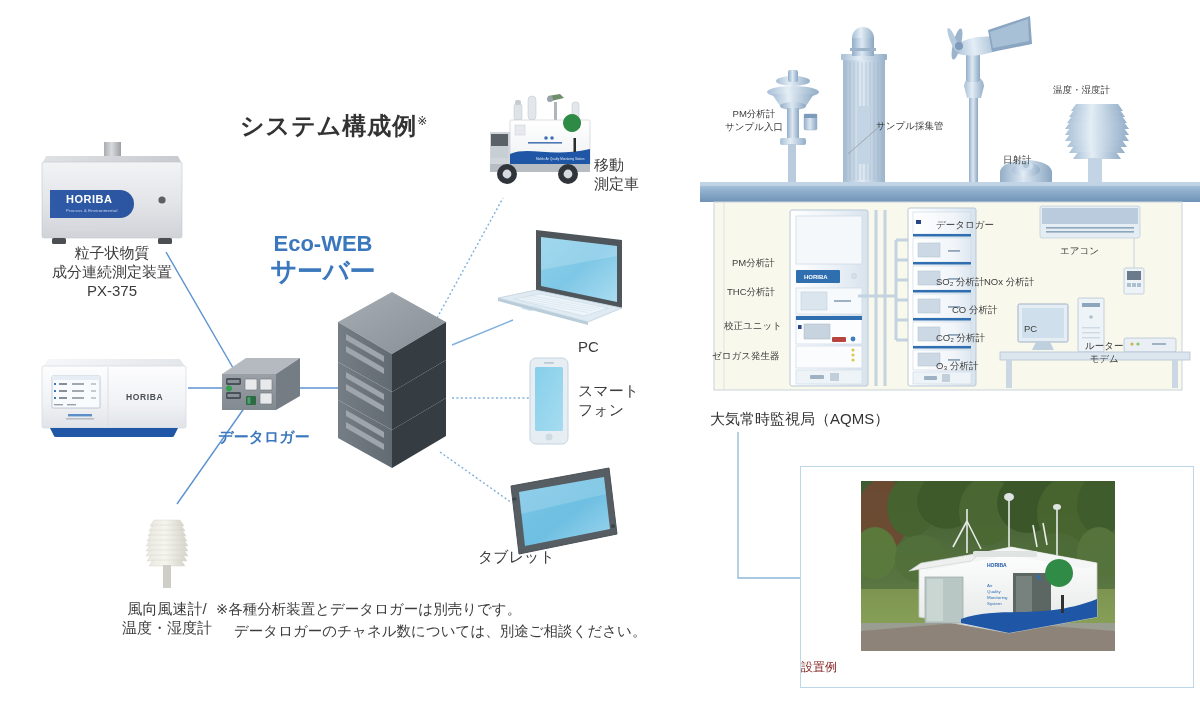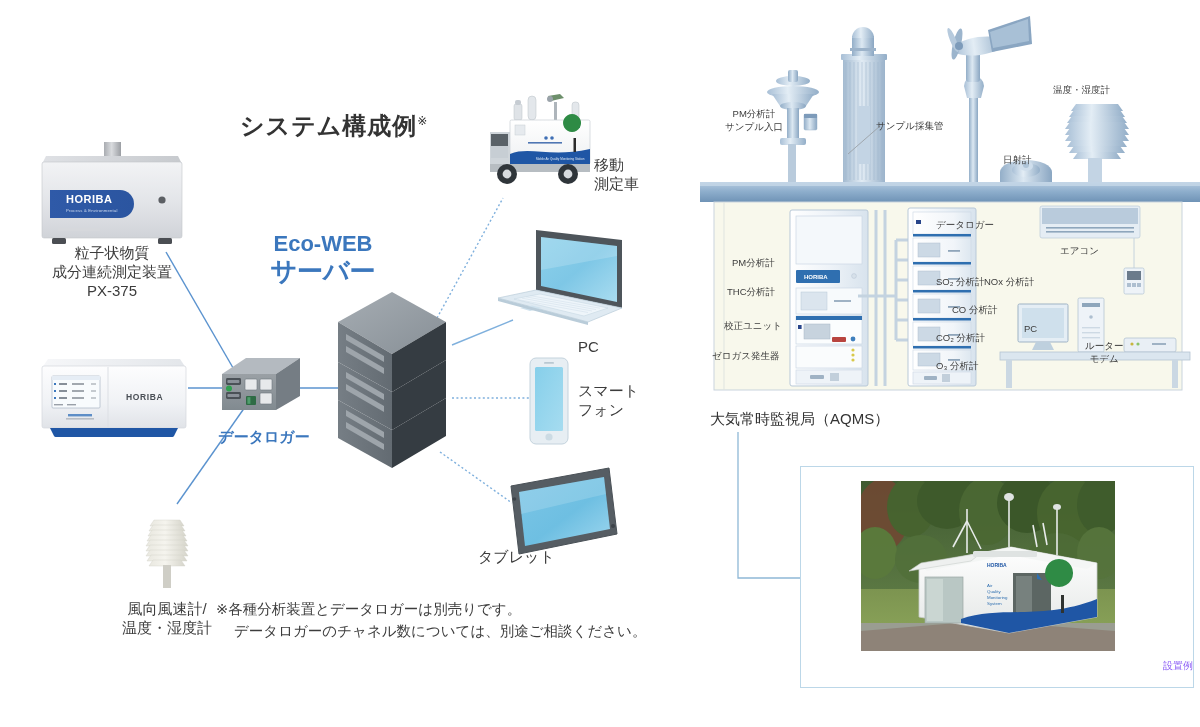--- a/index.html
+++ b/index.html
@@ -16,21 +16,21 @@
   .abs{position:absolute;}
   .lbl{font-size:15px;line-height:1.25;color:#3c3c3c;text-align:center;white-space:nowrap;}
   .lbl-xs{font-size:9.5px;line-height:1.35;color:#3c3c3c;white-space:nowrap;}
   .blue{color:#3b77bd;}
   .title{font-size:24px;font-weight:bold;color:#333;letter-spacing:1px;white-space:nowrap;}
   .title sup{font-size:12px;font-weight:normal;vertical-align:super;}
   .note{font-size:14.5px;color:#3c3c3c;line-height:1.55;white-space:nowrap;}
   svg{display:block;overflow:visible;}
   .sect-cap{font-size:15px;color:#333;white-space:nowrap;}
   .photo-frame{border:1px solid #bcd7e8;background:#fff;}
-  .photo-cap{font-size:10px;color:#8b5cf6;text-align:right;}
+  .photo-cap{font-size:12px;color:#7f1d1d;text-align:left;}
 </style>
 </head>
 <body>
 
 <div id="stage">
 
   <svg class="abs" style="left:0;top:0;width:1200px;height:727px;">
 
     <line x1="166" y1="252" x2="236" y2="373" stroke="#5b93cf" stroke-width="1.4"></line>
 

